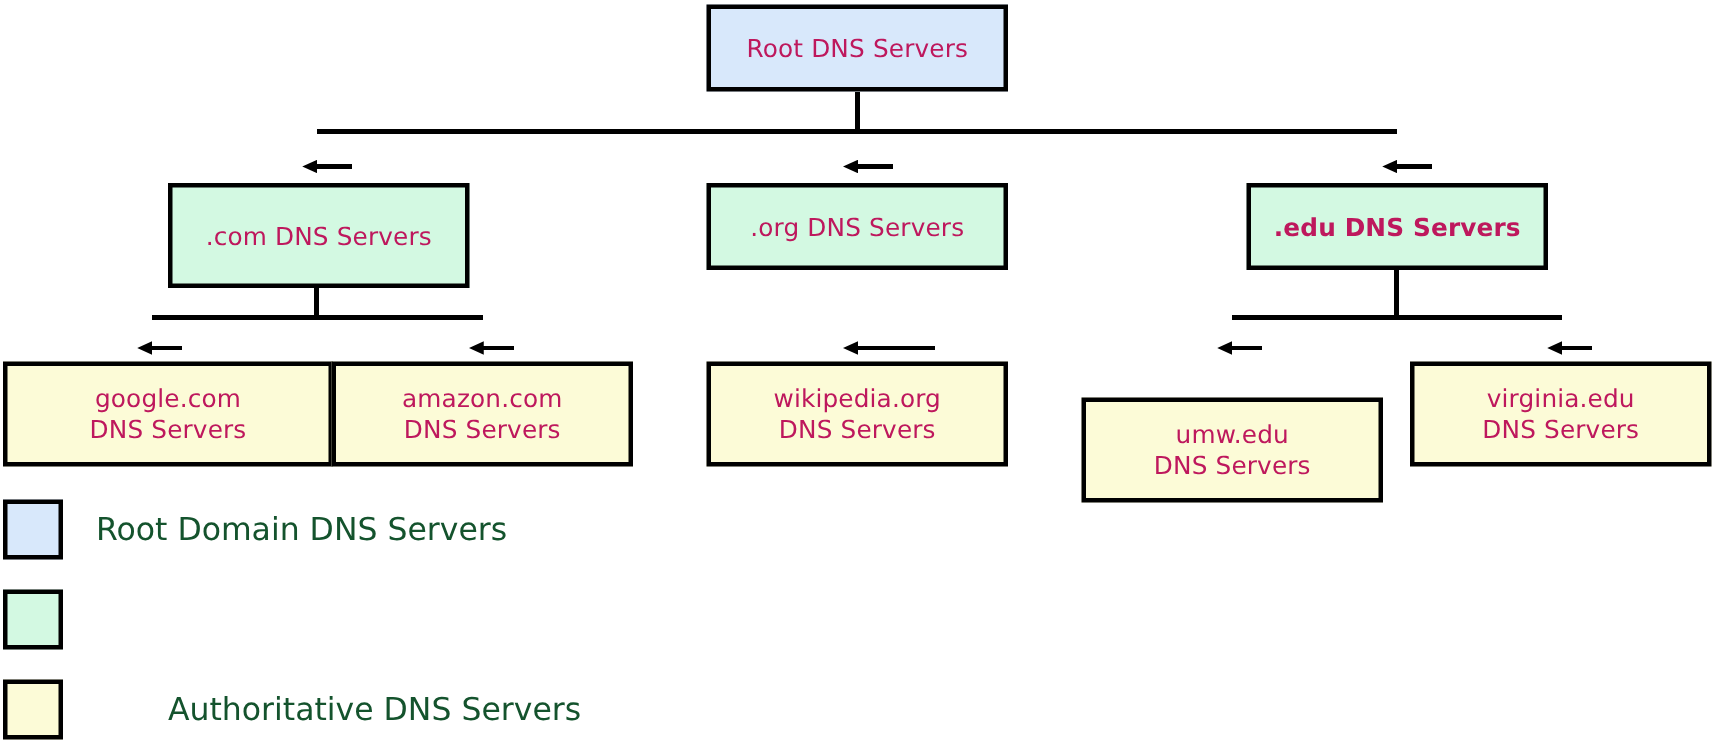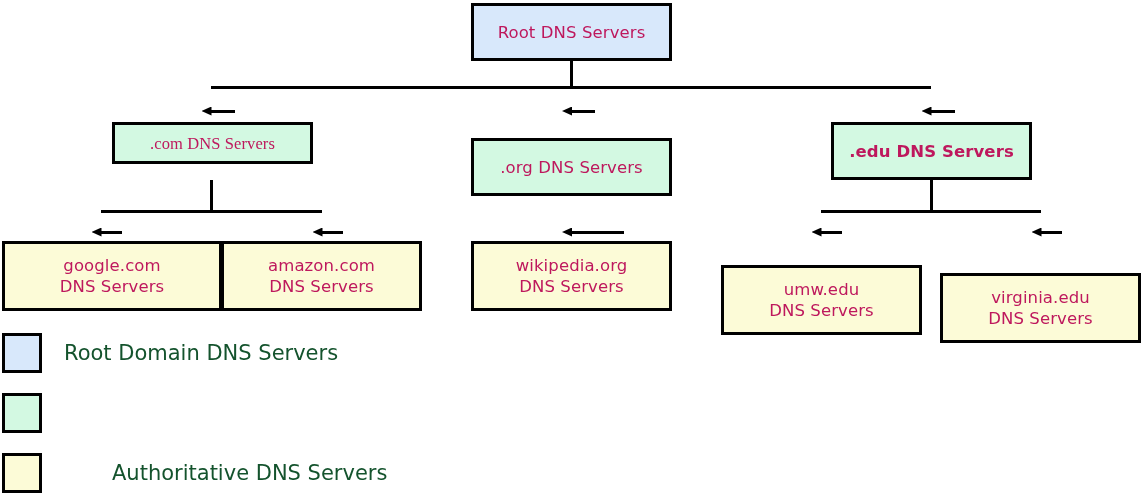--- a/index.html
+++ b/index.html
@@ -105,24 +105,24 @@
       <path d="M821,211.5 L1041,211.5"></path>
       <path d="M821,211.5 L821,232" marker-end="url(#arrow)" transform="rotate(90 821 232)"></path>
       <path d="M1041,211.5 L1041,232" marker-end="url(#arrow)" transform="rotate(90 1041 232)"></path>
     </g>
   </svg>
 
   <div class="node node-root" style="left:471px; top:3px; width:201px; height:58px;">
     <span>Root DNS Servers</span>
   </div>
 
-  <div class="node node-tld" style="left:112px; top:122px; width:201px; height:42px;font-family:Liberation Serif, serif;">
+  <div class="node node-tld" style="left:112px; top:122px; width:201px; height:70px;">
     <span>.com DNS Servers</span>
   </div>
-  <div class="node node-tld" style="left:471px; top:122px; width:201px; height:58px;margin-top:16px;">
+  <div class="node node-tld" style="left:471px; top:122px; width:201px; height:58px;">
     <span>.org DNS Servers</span>
   </div>
   <div class="node node-tld" style="left:831px; top:122px; width:201px; height:58px;font-weight:bold;">
     <span>.edu DNS Servers</span>
   </div>
 
   <div class="node node-auth" style="left:2px; top:241px; width:220px; height:70px;">
     <span>google.com
 DNS Servers</span>
   </div>
@@ -131,21 +131,21 @@
 DNS Servers</span>
   </div>
   <div class="node node-auth" style="left:471px; top:241px; width:201px; height:70px;">
     <span>wikipedia.org
 DNS Servers</span>
   </div>
   <div class="node node-auth" style="left:721px; top:241px; width:201px; height:70px;margin-top:24px;">
     <span>umw.edu
 DNS Servers</span>
   </div>
-  <div class="node node-auth" style="left:940px; top:241px; width:201px; height:70px;margin-top:32px;">
+  <div class="node node-auth" style="left:940px; top:241px; width:201px; height:70px;">
     <span>virginia.edu
 DNS Servers</span>
   </div>
 
   <div class="legend">
     <div class="legend-row" style="top:3px;">
       <div class="legend-swatch root"></div>
       <div class="legend-label">Root Domain DNS Servers</div>
     </div>
     <div class="legend-row" style="top:63px;">

